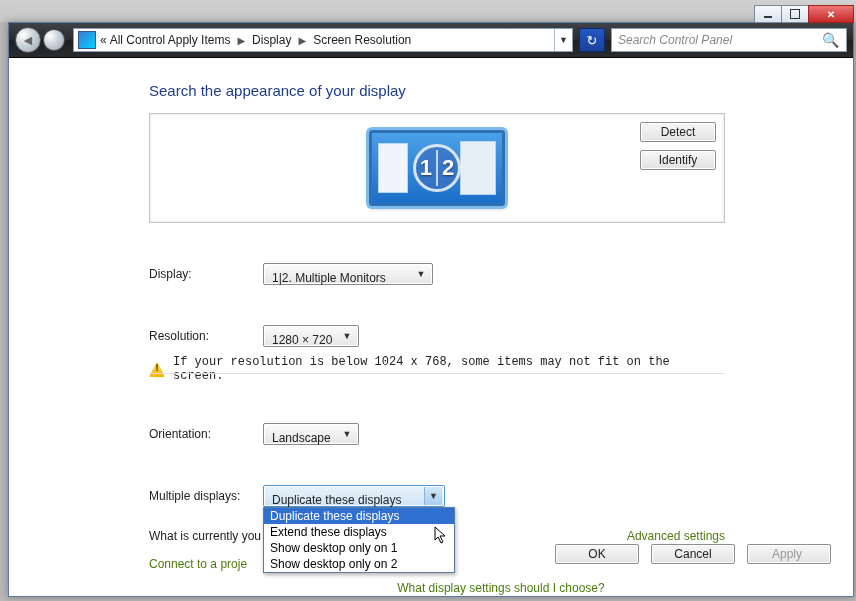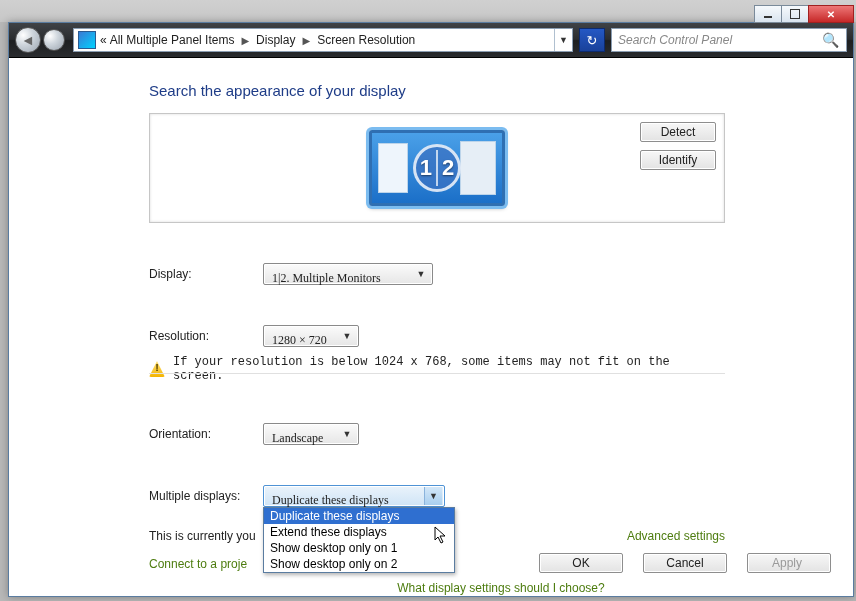--- a/index.html
+++ b/index.html
@@ -174,21 +174,20 @@
   }
   .dropdown {
     height:22px;
     background:linear-gradient(#fbfbfb,#e6e6e6);
     border:1px solid #8a8a8a; border-radius:2px;
     padding:8px 22px 0 8px;
     display:inline-flex; align-items:center;
     font-size:12px; color:#222;
     position:relative;
     box-shadow:inset 0 0 0 1px #fff;
-    font-family:Liberation Serif, serif;
   }
   .dropdown.blue {
     background:linear-gradient(#eaf3fb,#cfe4f6);
     border-color:#4f93d5;
   }
   .dropdown .arrow {
     position:absolute; right:2px; top:1px;
     width:18px; height:18px;
     display:flex; align-items:center; justify-content:center;
     font-size:9px; color:#333;
@@ -237,22 +236,22 @@
   .cursor {
     position:absolute; width:14px; height:20px;
     pointer-events:none;
   }
   .cursor svg { width:14px; height:20px; }
   .main-text-row { margin-top:22px; width:576px; display:flex; justify-content:space-between;}
   .link { color:#4d7c0f; cursor:pointer;text-align:center; }
   .plain { color:#222; }
   .links-block { margin-top:14px; display:flex; flex-direction:column; gap:10px;}
   .footer-buttons {
-    position:absolute; right:22px; bottom:23px;
-    display:flex; gap:20px;
+    position:absolute; right:22px; bottom:32px;
+    display:flex; gap:12px;
   }
   .hr-line {
     position:absolute; left:140px; width:576px;
     border-top:1px solid #e0e0e0;
   }
 </style>
 </head>
 <body>
 
 <div class="menubar-bg"></div>
@@ -265,21 +264,21 @@
     <div class="wc-btn close"></div>
   </div>
 
   <div class="nav-bar">
     <div class="nav-round">◄</div>
     <div class="nav-round fwd"></div>
     <div class="breadcrumb">
       <div class="bc-icon"></div>
       <div class="bc-text">
         <span>«</span>
-        <span>All Multiple Panel Items</span>
+        <span>All Control Apply Items</span>
         <span class="bc-sep">▶</span>
         <span>Display</span>
         <span class="bc-sep">▶</span>
         <span>Screen Resolution</span>
       </div>
       <div class="bc-drop">▼</div>
     </div>
     <div class="refresh-btn">↻</div>
     <div class="search-box">
       <span>Search Control Panel</span>
@@ -353,21 +352,21 @@
             <svg viewBox="0 0 14 20">
                 <path d="M1 1 L1 14 L4 11 L7 17 L9 16 L6 10 L11 10 Z" fill="#fff" stroke="#000" stroke-width="1"></path>
               </svg>
           </div>
         </div>
       </div>
 
     </div>
 
     <div class="main-text-row">
-      <span class="plain">This is currently you</span>
+      <span class="plain">What is currently you</span>
       <span class="link">Advanced settings</span>
     </div>
 
     <div class="hr-line" style="top:315px"></div>
 
     <div class="links-block">
       <div>
         <span class="link">Connect to a proje</span>
         <span class="plain" style="margin-left:150px">ap P)</span>
       </div>

